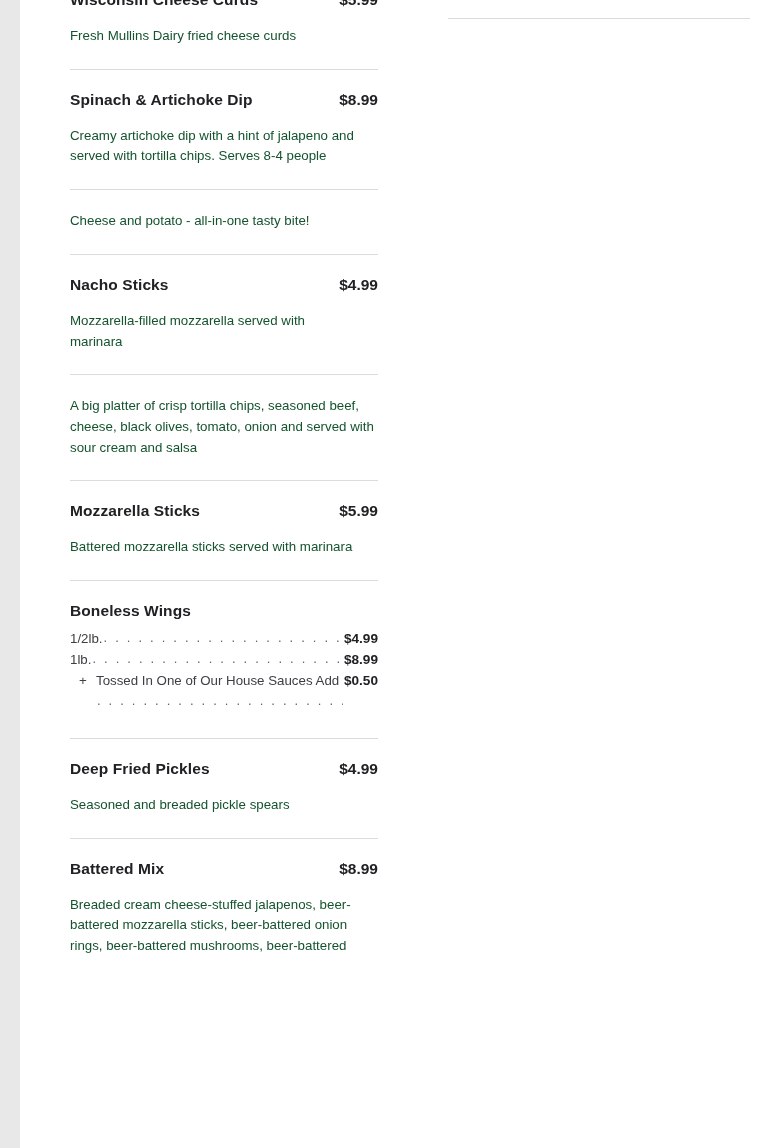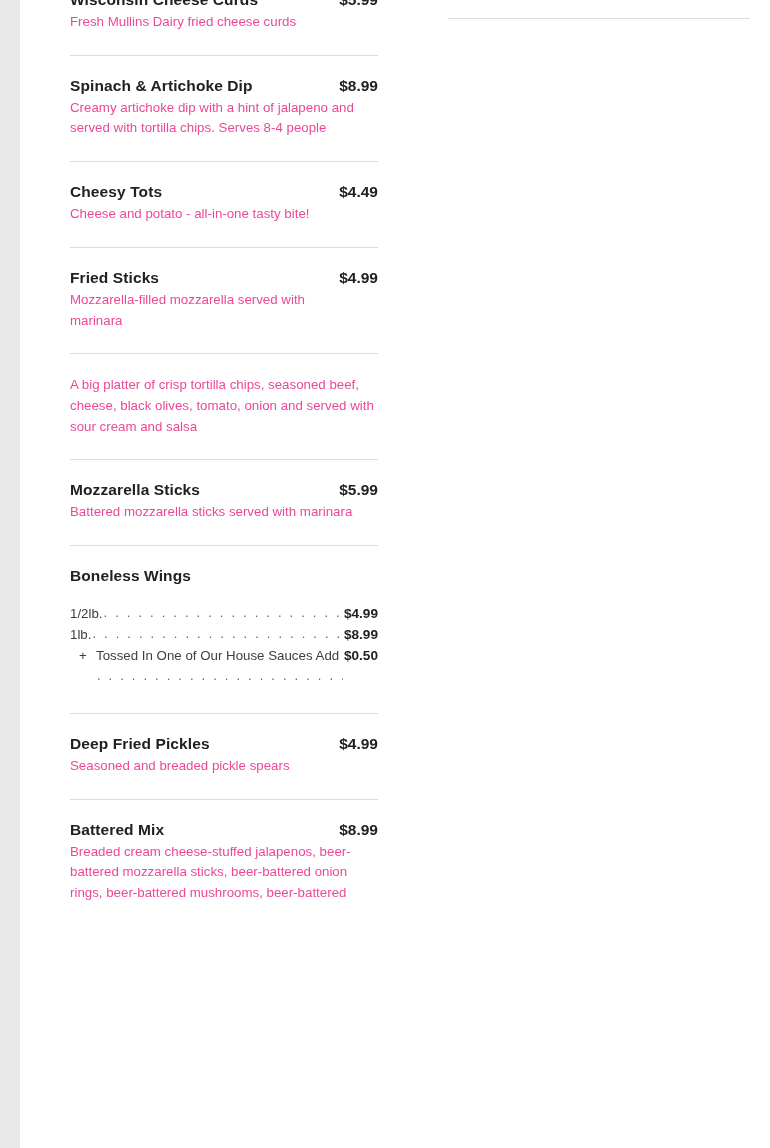--- a/index.html
+++ b/index.html
@@ -54,36 +54,36 @@
     color: #202124;
     letter-spacing: 0.1px;
   }
   .item-price {
     font-size: 15.5px;
     font-weight: bold;
     color: #202124;
     white-space: nowrap;
   }
   .item-desc {
-    margin-top: 3px;
+    margin-top: 17px;
     font-size: 13.3px;
     line-height: 20.7px;
-    color: #ec4899;
+    color: #14532d;
   }
   .divider {
     height: 1px;
     background: #dadce0;
     margin: 22px 0 21px 0;
   }
   
   .clipped-top {
     margin-top: -9px;
   }
   .options {
-    margin-top: 18px;
+    margin-top: 8px;
   }
   .opt-row {
     display: flex;
     align-items: baseline;
     font-size: 13.3px;
     color: #3c4043;
     line-height: 21px;
   }
   .opt-label {
     white-space: nowrap;
@@ -153,31 +153,27 @@
       <div class="item">
         <div class="item-head">
           <span class="item-name">Spinach &amp; Artichoke Dip</span>
           <span class="item-price">$8.99</span>
         </div>
         <div class="item-desc">Creamy artichoke dip with a hint of jalapeno and served with tortilla chips. Serves 8-4 people</div>
       </div>
       <div class="divider"></div>
 
       <div class="item">
-        <div class="item-head">
-          <span class="item-name">Cheesy Tots</span>
-          <span class="item-price">$4.49</span>
-        </div>
         <div class="item-desc">Cheese and potato - all-in-one tasty bite!</div>
       </div>
       <div class="divider"></div>
 
       <div class="item">
         <div class="item-head">
-          <span class="item-name">Fried Sticks</span>
+          <span class="item-name">Nacho Sticks</span>
           <span class="item-price">$4.99</span>
         </div>
         <div class="item-desc" style="max-width:265px">Mozzarella-filled mozzarella served with marinara</div>
       </div>
       <div class="divider"></div>
 
       <div class="item">
         <div class="item-desc" style="max-width:305px">A big platter of crisp tortilla chips, seasoned beef, cheese, black olives, tomato, onion and served with sour cream and salsa</div>
       </div>
       <div class="divider"></div>

